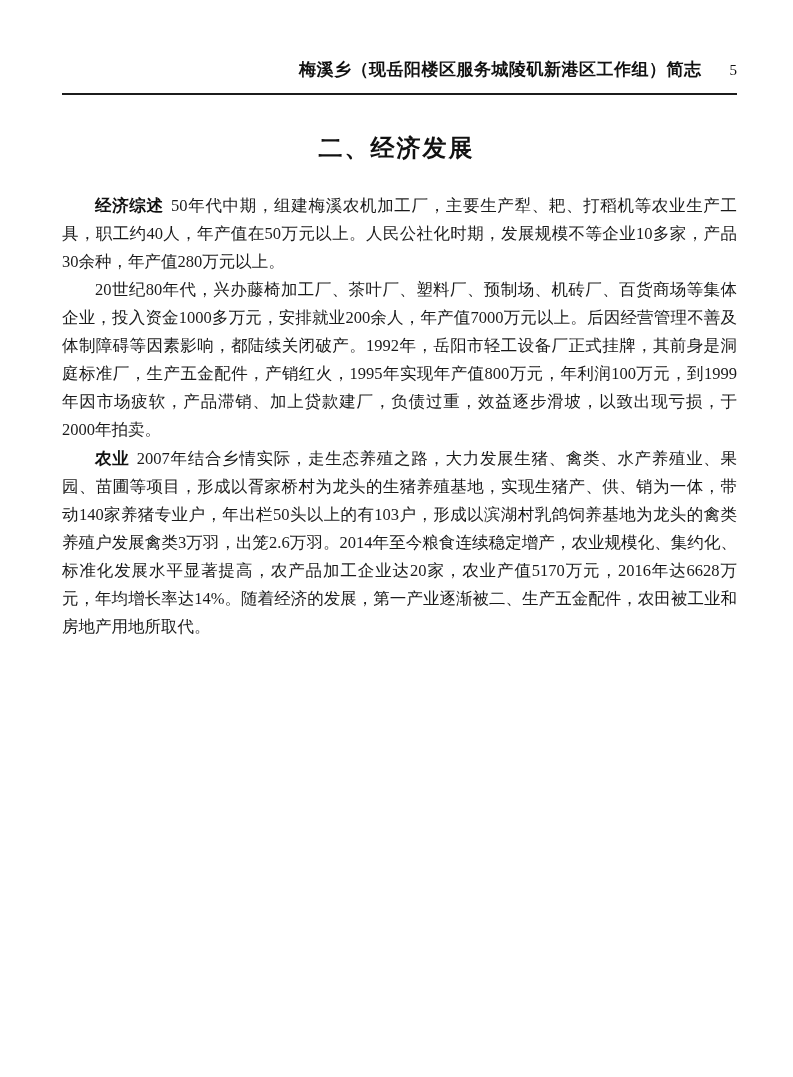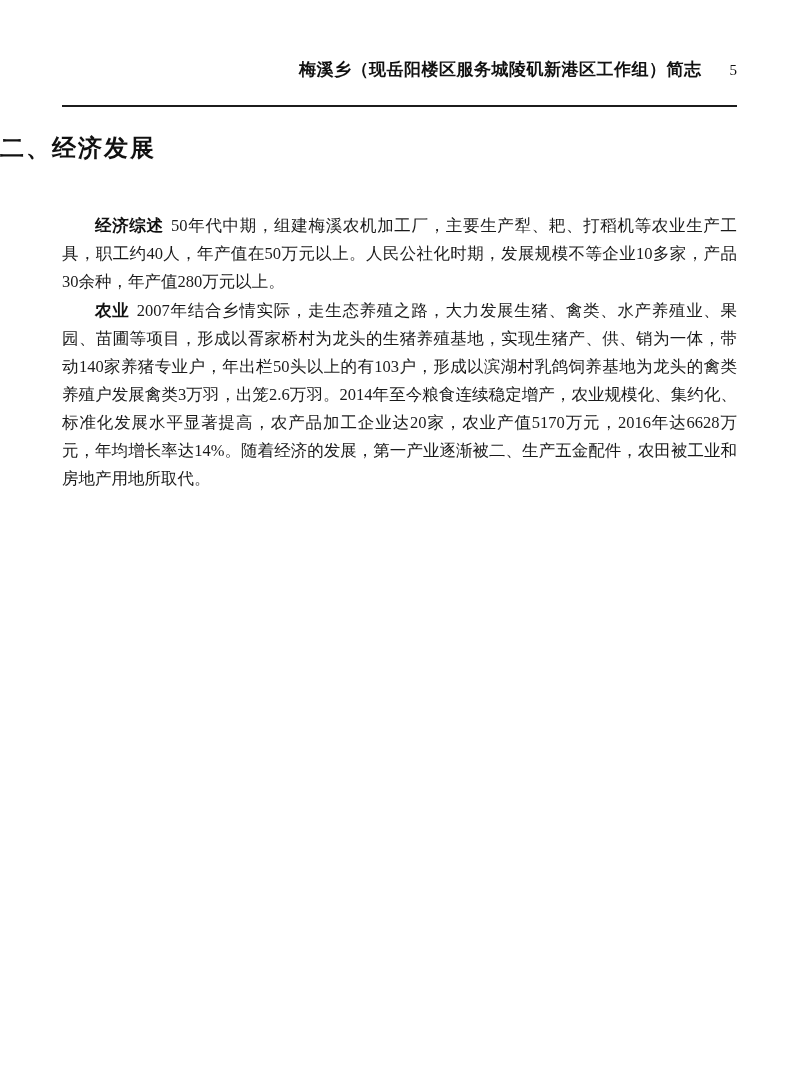--- a/index.html
+++ b/index.html
@@ -20,59 +20,59 @@
   .running-header {
     position: absolute;
     left: 62px;
     width: 675px;
     top: 58px;
     display: flex;
     justify-content: flex-end;
     align-items: baseline;
     gap: 28px;
     border-bottom: 2px solid #1c1c1c;
-    padding-bottom: 24px;
+    padding-bottom: 12px;
   }
   .rh-title {
     font-family: "Liberation Sans", "DejaVu Sans", sans-serif;
     font-weight: 700;
     font-size: 17px;
     letter-spacing: 0.5px;
     color: #111111;
   }
   .rh-page {
     font-family: "Liberation Serif", "DejaVu Serif", serif;
     font-size: 15px;
     color: #111111;
   }
   
   .section-title {
     position: absolute;
     left: 0;
     top: 132px;
     width: 100%;
     margin: 0;
+    text-align: center;
     font-family: "Liberation Sans", "DejaVu Sans", sans-serif;
     font-weight: 700;
     font-size: 24px;
     letter-spacing: 2px;
     color: #111111;
   }
   
   .body-text {
     position: absolute;
     left: 62px;
     top: 191px;
     width: 675px;
     font-size: 16.5px;
     line-height: 28px;
     text-align: justify;
     text-justify: inter-ideograph;
     color: #1a1a1a;
-    margin-top: 20px;
   }
   .body-text p {
     margin: 0;
     padding: 0;
     text-indent: 2em;
   }
   .lead {
     font-family: "Liberation Sans", "DejaVu Sans", sans-serif;
     font-weight: 700;
     color: #111111;
@@ -89,20 +89,21 @@
     <span class="rh-page">5</span>
   </div>
 
   <h1 class="section-title">二、经济发展</h1>
 
   <div class="body-text">
 
     <p><span class="lead">经济综述</span><span>50年代中期，组建梅溪农机加工厂，主要生产犁、耙、打稻机等农业生产工具，职工约40人，年产值在50万元以上。人民公社化时期，发展规模不等企业10多家，产品30余种，年产值280万元以上。</span></p>
 
 
+    <p><span>20世纪80年代，兴办藤椅加工厂、茶叶厂、塑料厂、预制场、机砖厂、百货商场等集体企业，投入资金1000多万元，安排就业200余人，年产值7000万元以上。后因经营管理不善及体制障碍等因素影响，都陆续关闭破产。1992年，岳阳市轻工设备厂正式挂牌，其前身是洞庭标准厂，生产五金配件，产销红火，1995年实现年产值800万元，年利润100万元，到1999年因市场疲软，产品滞销、加上贷款建厂，负债过重，效益逐步滑坡，以致出现亏损，于2000年拍卖。</span></p>
 
 
 
     <p><span class="lead">农业</span><span>2007年结合乡情实际，走生态养殖之路，大力发展生猪、禽类、水产养殖业、果园、苗圃等项目，形成以胥家桥村为龙头的生猪养殖基地，实现生猪产、供、销为一体，带动140家养猪专业户，年出栏50头以上的有103户，形成以滨湖村乳鸽饲养基地为龙头的禽类养殖户发展禽类3万羽，出笼2.6万羽。2014年至今粮食连续稳定增产，农业规模化、集约化、标准化发展水平显著提高，农产品加工企业达20家，农业产值5170万元，2016年达6628万元，年均增长率达14%。随着经济的发展，第一产业逐渐被二、生产五金配件，农田被工业和房地产用地所取代。</span></p>
 
 
   </div>
 
 </div>
 

